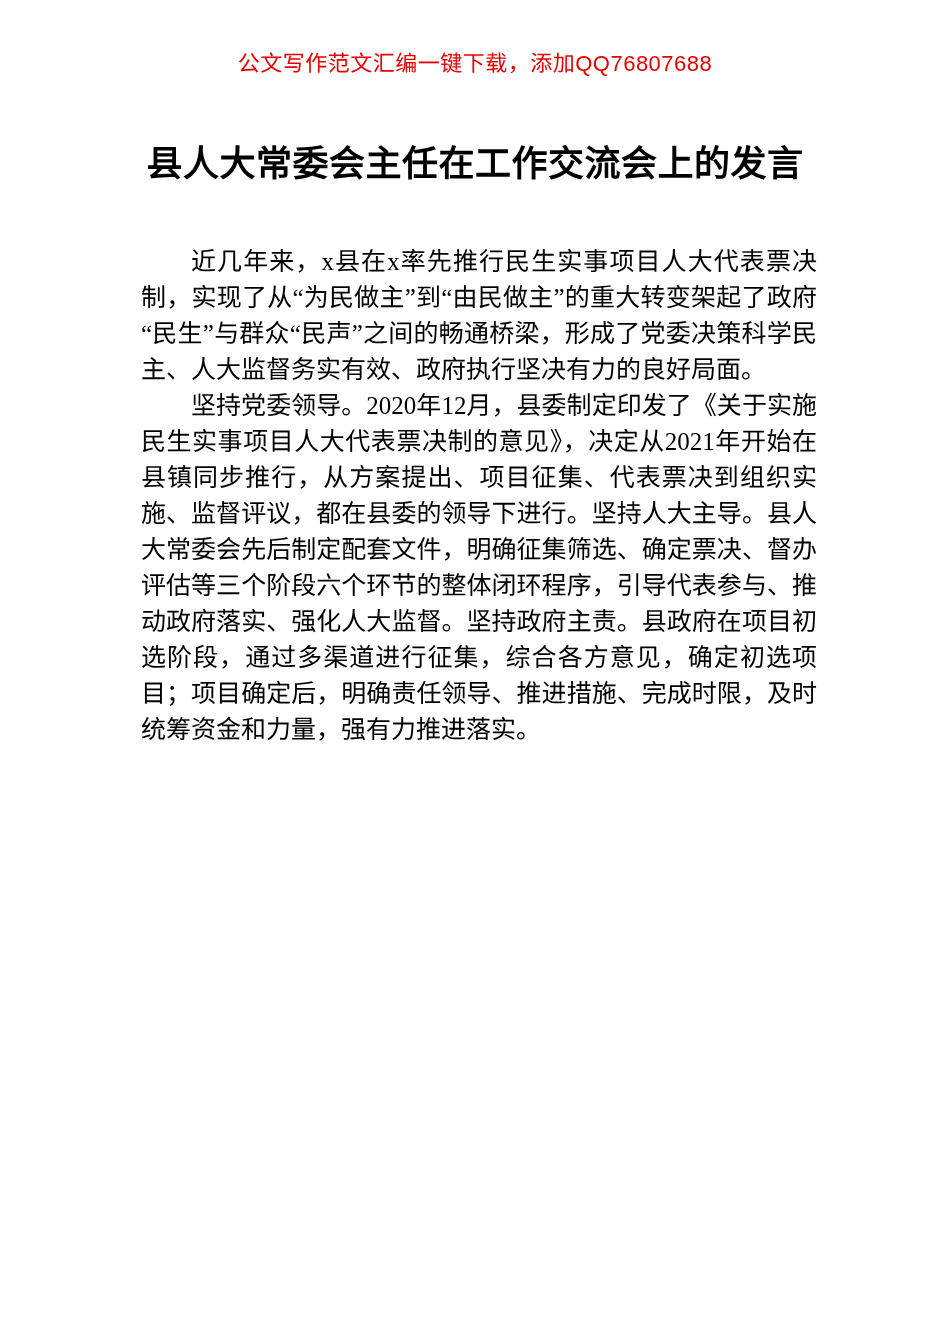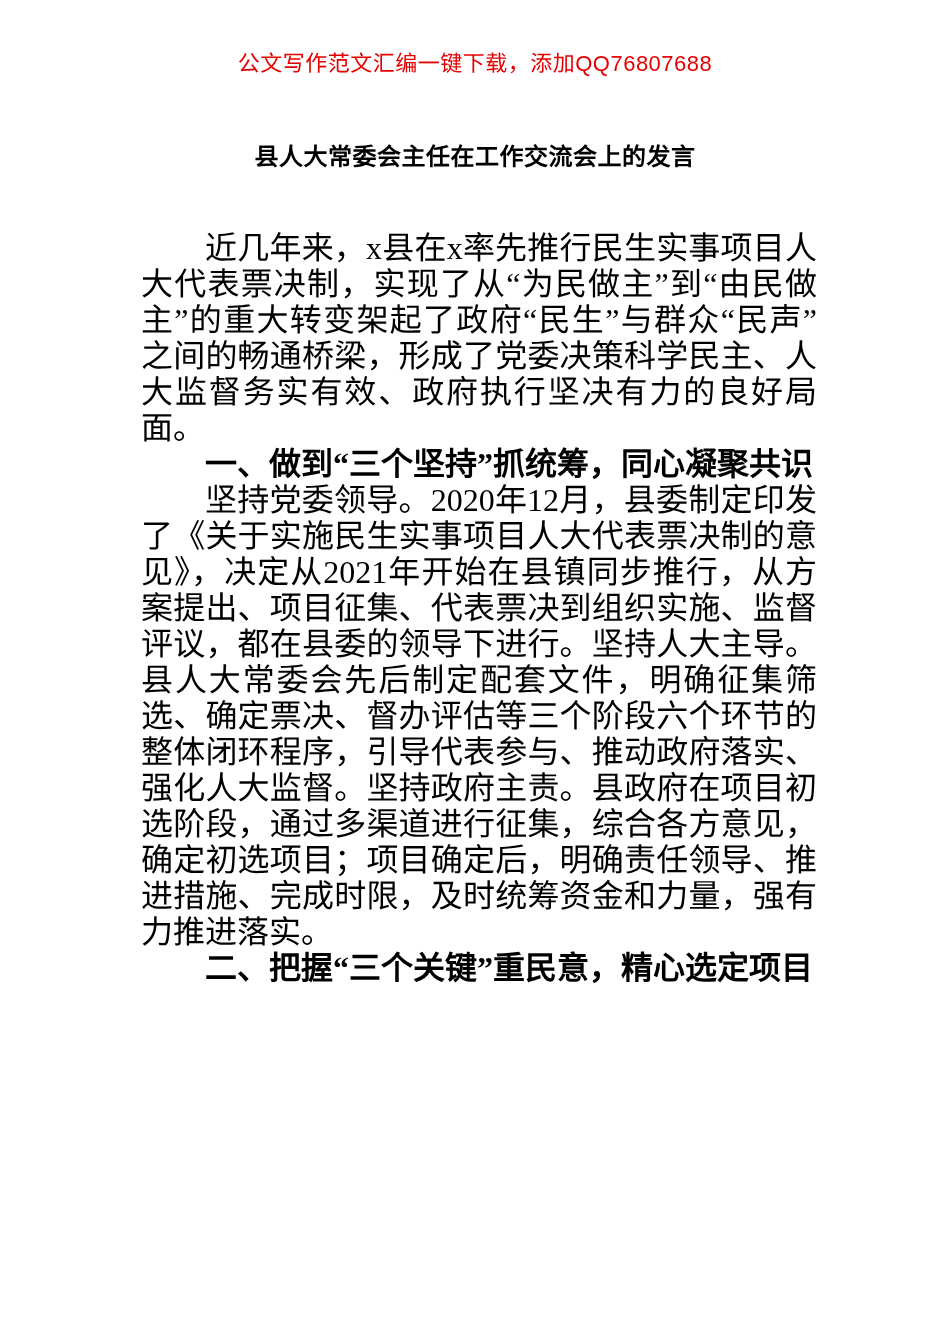--- a/index.html
+++ b/index.html
@@ -25,31 +25,31 @@
     text-align: center;
     color: #e60000;
     font-size: 22px;
     line-height: 1.3;
     font-family: "Liberation Sans", sans-serif;
     letter-spacing: 0.5px;
   }
   .doc-title {
     margin-top: 64px;
     text-align: center;
-    font-size: 24px;
+    font-size: 36px;
     font-weight: bold;
     line-height: 1.17;
     font-family: "Liberation Sans", sans-serif;
     letter-spacing: 0.5px;
   }
   .content {
     margin-top: 59px;
     margin-left: 141px;
     width: 676px;
-    font-size: 32px;
+    font-size: 25px;
     line-height: 36px;
     text-align: justify;
     font-family: "Liberation Serif", serif; 
   }
   .content p {
     margin: 0;
     padding: 0;
     text-indent: 2em;
   }
   .content p.heading {
@@ -60,18 +60,16 @@
 <body>
 
 <div class="page">
 
   <div class="notice">公文写作范文汇编一键下载，添加QQ76807688</div>
 
   <div class="doc-title">县人大常委会主任在工作交流会上的发言</div>
 
   <div class="content">
     <p class="para">近几年来，x县在x率先推行民生实事项目人大代表票决制，实现了从“为民做主”到“由民做主”的重大转变架起了政府“民生”与群众“民声”之间的畅通桥梁，形成了党委决策科学民主、人大监督务实有效、政府执行坚决有力的良好局面。</p>
-    <p class="heading">一、做到“三个坚持”抓统筹，同心凝聚共识</p>
     <p class="para">坚持党委领导。2020年12月，县委制定印发了《关于实施民生实事项目人大代表票决制的意见》，决定从2021年开始在县镇同步推行，从方案提出、项目征集、代表票决到组织实施、监督评议，都在县委的领导下进行。坚持人大主导。县人大常委会先后制定配套文件，明确征集筛选、确定票决、督办评估等三个阶段六个环节的整体闭环程序，引导代表参与、推动政府落实、强化人大监督。坚持政府主责。县政府在项目初选阶段，通过多渠道进行征集，综合各方意见，确定初选项目；项目确定后，明确责任领导、推进措施、完成时限，及时统筹资金和力量，强有力推进落实。</p>
-    <p class="heading">二、把握“三个关键”重民意，精心选定项目</p>
   </div>
 
 </div>
 
 </body></html>

